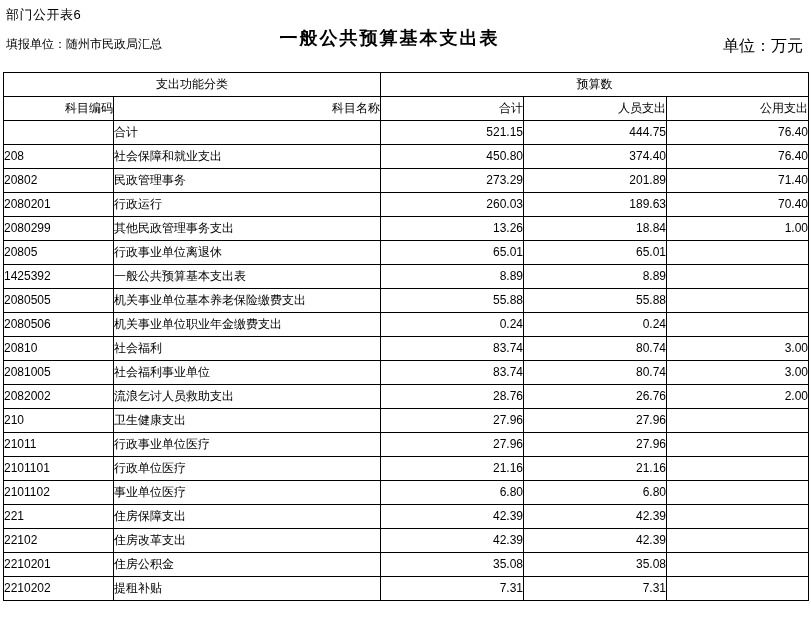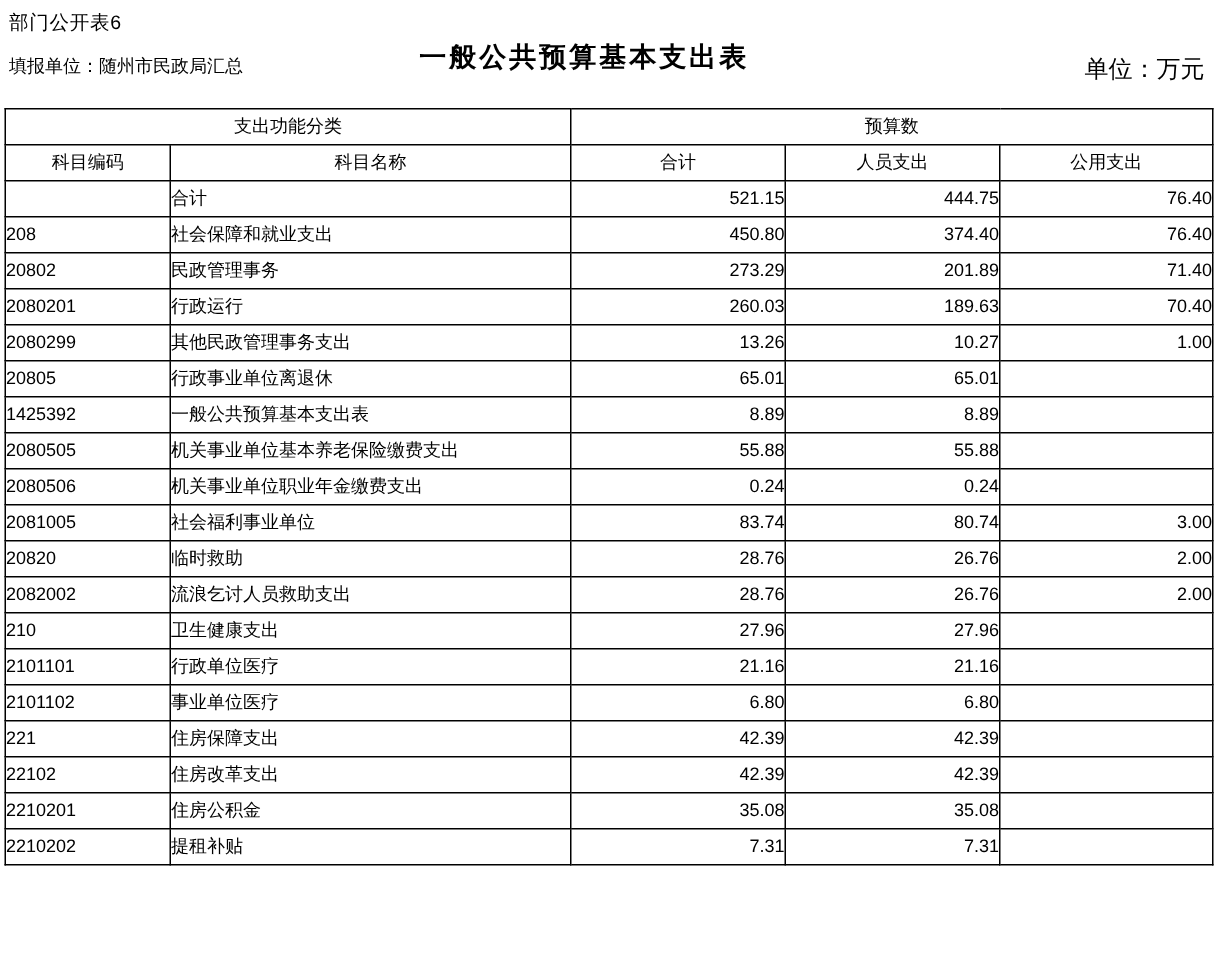--- a/index.html
+++ b/index.html
@@ -74,21 +74,21 @@
     padding: 0;
     height: 23px;
     line-height: 23px;
     overflow: hidden;
     white-space: nowrap;
   }
   th.grp {
     text-align: center;
   }
   th.col-head {
-    text-align: center;
+    text-align: right;
   }
   td.code {
     text-align: left;
     padding-left: 4px;
   }
   td.name {
     text-align: left;
   }
   td.num {
     text-align: right;
@@ -159,21 +159,21 @@
           <td class="code">2080201</td>
           <td class="name lv3">行政运行</td>
           <td class="num">260.03</td>
           <td class="num">189.63</td>
           <td class="num">70.40</td>
         </tr>
         <tr>
           <td class="code">2080299</td>
           <td class="name lv3">其他民政管理事务支出</td>
           <td class="num">13.26</td>
-          <td class="num">10.27</td>
+          <td class="num">18.84</td>
           <td class="num">1.00</td>
         </tr>
         <tr>
           <td class="code">20805</td>
           <td class="name lv2">行政事业单位离退休</td>
           <td class="num">65.01</td>
           <td class="num">65.01</td>
           <td class="num"></td>
         </tr>
         <tr>
@@ -189,50 +189,57 @@
           <td class="num">55.88</td>
           <td class="num">55.88</td>
           <td class="num"></td>
         </tr>
         <tr>
           <td class="code">2080506</td>
           <td class="name lv3">机关事业单位职业年金缴费支出</td>
           <td class="num">0.24</td>
           <td class="num">0.24</td>
           <td class="num"></td>
+        </tr>
+        <tr>
+          <td class="code">20810</td>
+          <td class="name lv2">社会福利</td>
+          <td class="num">83.74</td>
+          <td class="num">80.74</td>
+          <td class="num">3.00</td>
         </tr>
         <tr>
           <td class="code">2081005</td>
           <td class="name lv3">社会福利事业单位</td>
           <td class="num">83.74</td>
           <td class="num">80.74</td>
           <td class="num">3.00</td>
         </tr>
         <tr>
-          <td class="code">20820</td>
-          <td class="name lv2">临时救助</td>
-          <td class="num">28.76</td>
-          <td class="num">26.76</td>
-          <td class="num">2.00</td>
-        </tr>
-        <tr>
           <td class="code">2082002</td>
           <td class="name lv3">流浪乞讨人员救助支出</td>
           <td class="num">28.76</td>
           <td class="num">26.76</td>
           <td class="num">2.00</td>
         </tr>
         <tr>
           <td class="code">210</td>
           <td class="name lv1">卫生健康支出</td>
           <td class="num">27.96</td>
           <td class="num">27.96</td>
           <td class="num"></td>
         </tr>
         <tr>
+          <td class="code">21011</td>
+          <td class="name lv2">行政事业单位医疗</td>
+          <td class="num">27.96</td>
+          <td class="num">27.96</td>
+          <td class="num"></td>
+        </tr>
+        <tr>
           <td class="code">2101101</td>
           <td class="name lv3">行政单位医疗</td>
           <td class="num">21.16</td>
           <td class="num">21.16</td>
           <td class="num"></td>
         </tr>
         <tr>
           <td class="code">2101102</td>
           <td class="name lv3">事业单位医疗</td>
           <td class="num">6.80</td>

